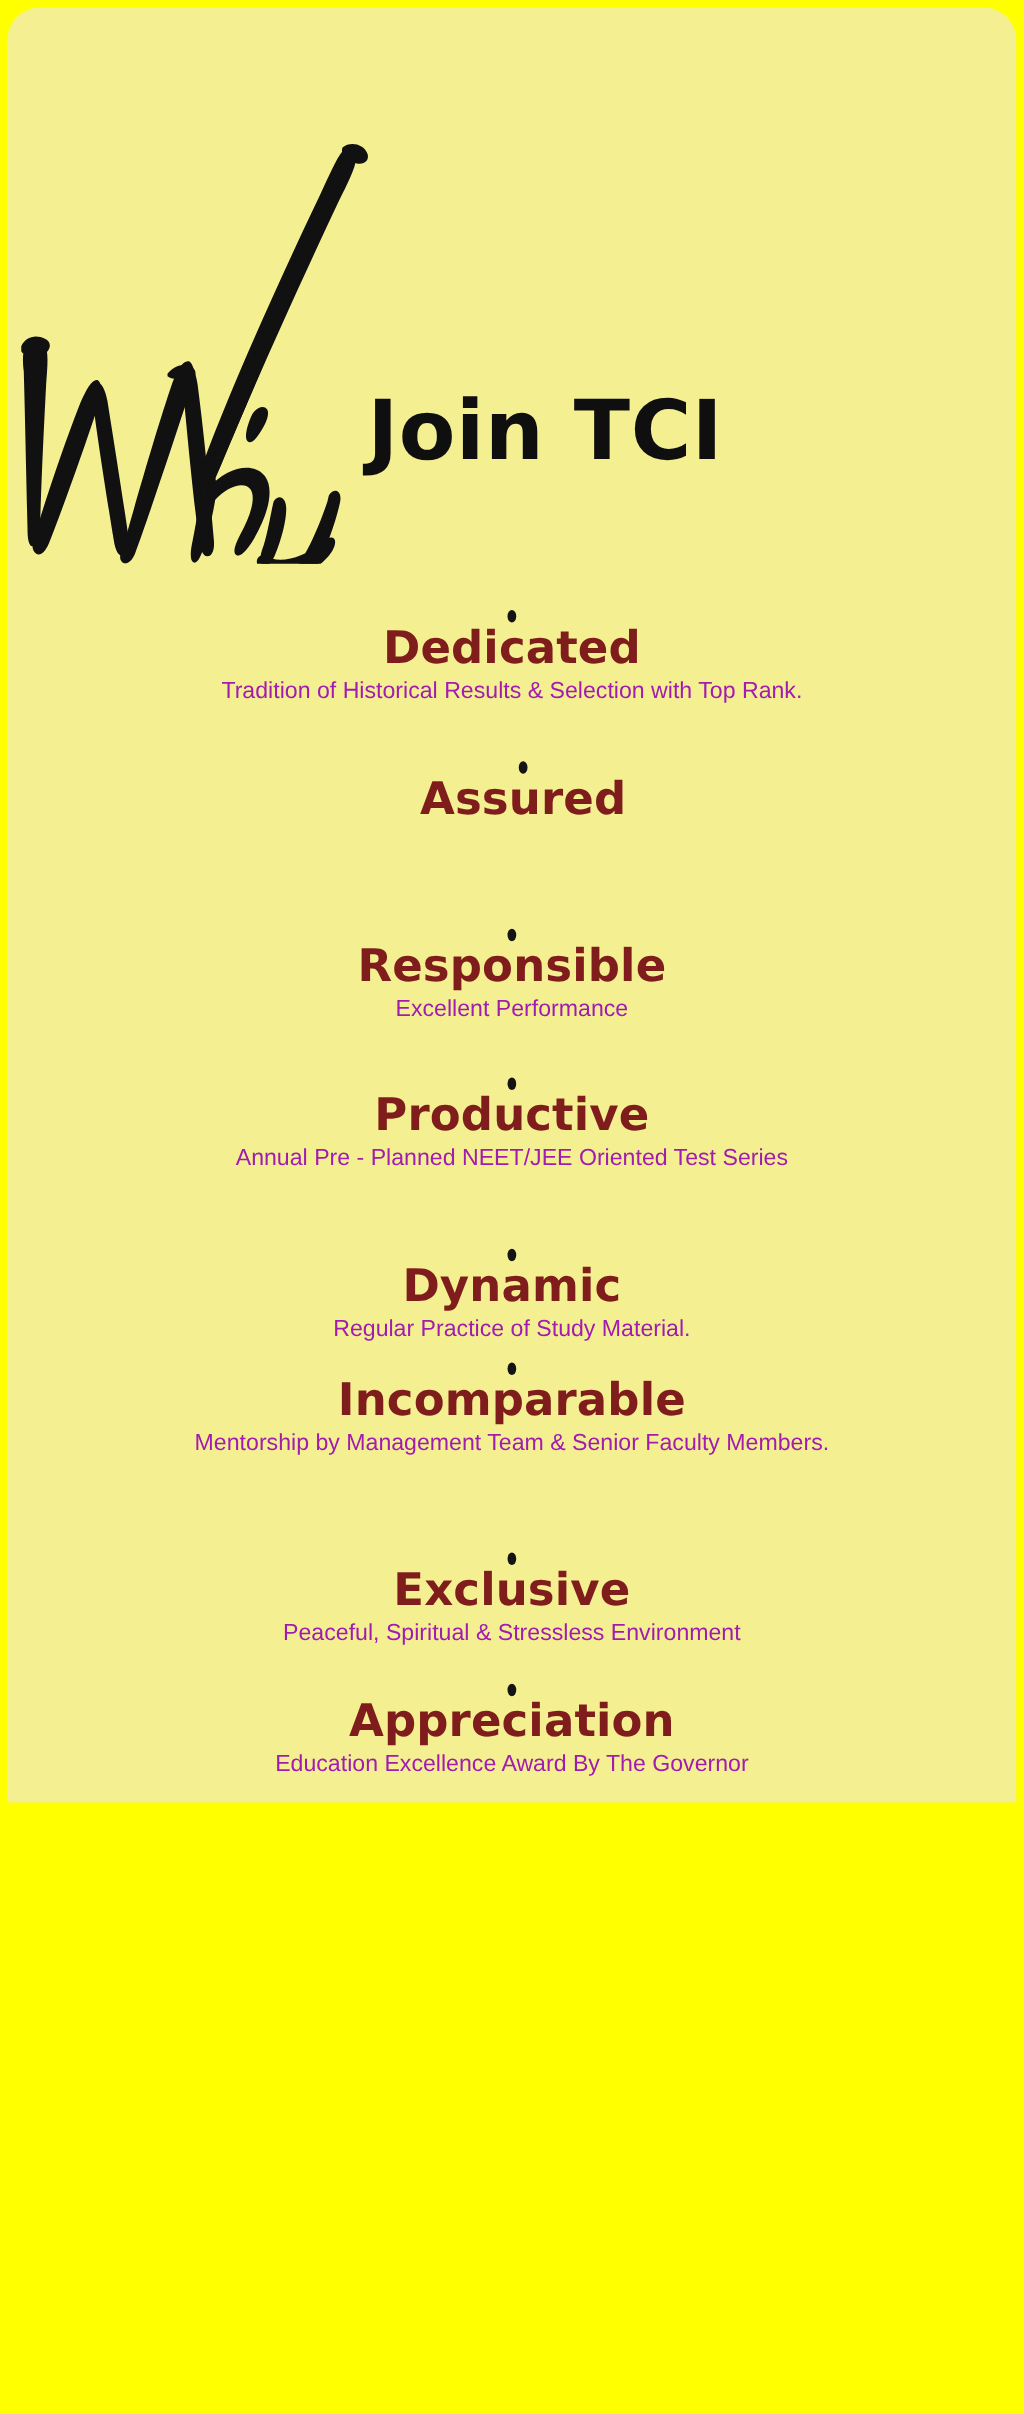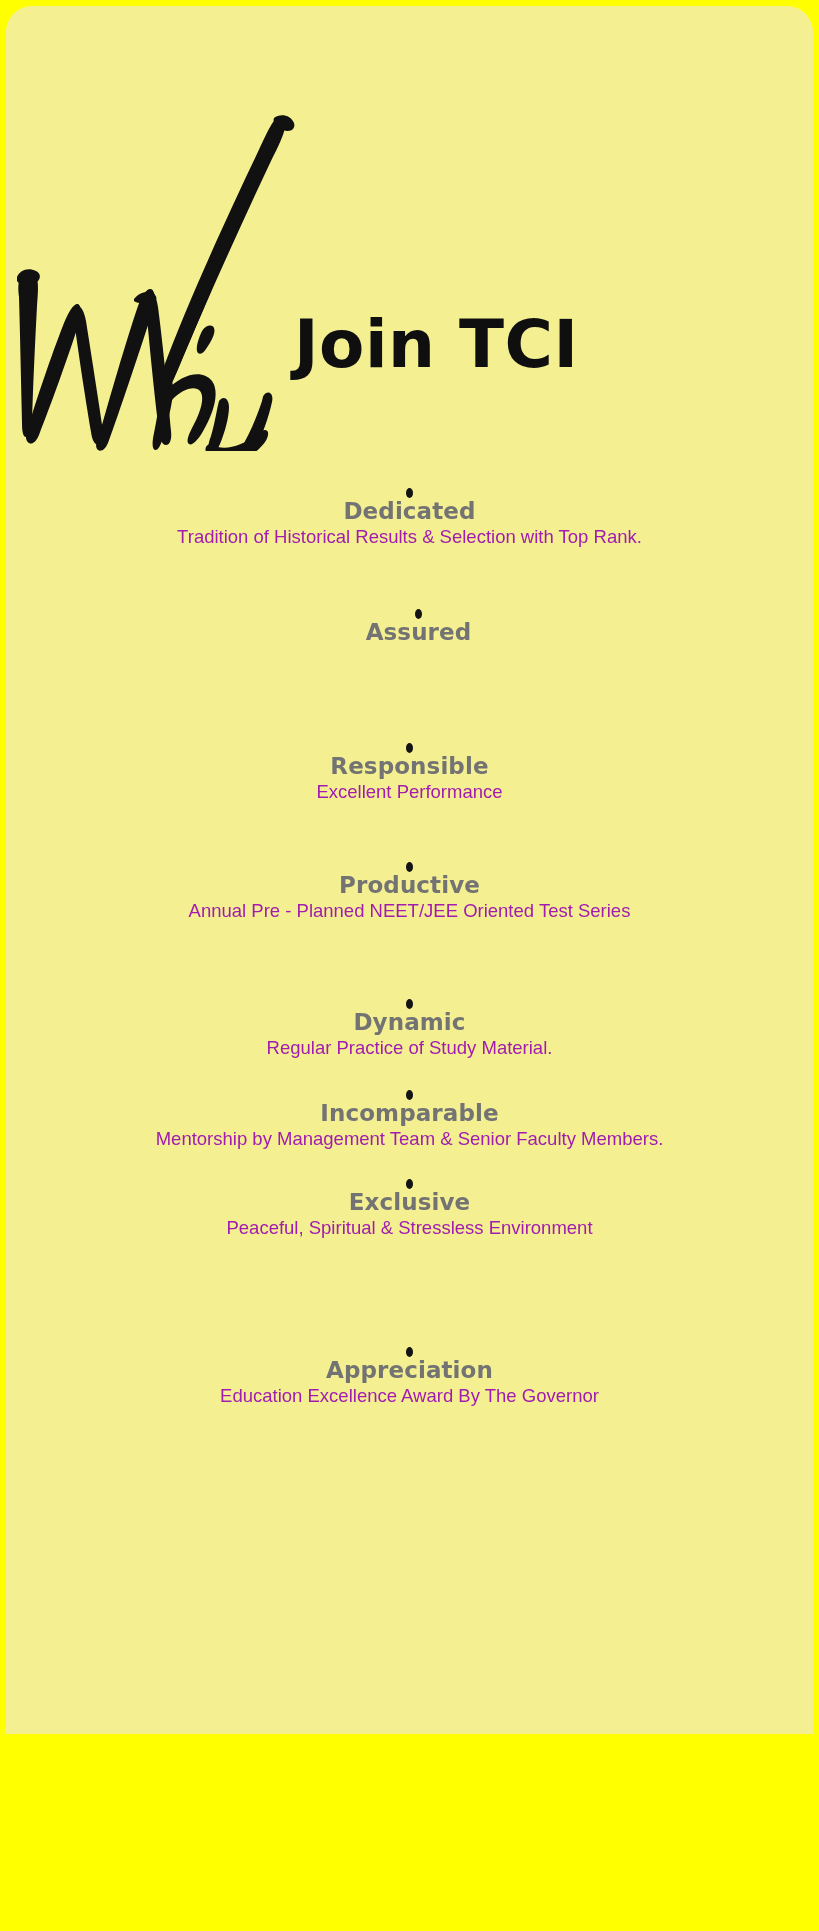--- a/index.html
+++ b/index.html
@@ -8,21 +8,21 @@
   html, body {
     width:819px;
     height:1931px;
     background:#ffff00;
     font-family:"Liberation Sans", sans-serif;
   }
 
   #poster {
     position:relative;
     width:819px;
-    height:1734px;
+    height:1442px;
     background:#ffff00;
     overflow:hidden;
   }
 
   
   #card {
     position:absolute;
     left:6px;
     top:6px;
     width:807px;
@@ -84,22 +84,22 @@
     width:7px;
     height:10px;
     background:#141414;
     border-radius:50%;
   }
 
   .feature-title {
     display:block;
     font-family:"DejaVu Sans", sans-serif;
     font-weight:bold;
-    font-size:23px;
-    color:#737373;
+    font-size:36px;
+    color:#7f1d1d;
     line-height:1.18;
     letter-spacing:0.1px;
     white-space:nowrap;
   }
 
   .feature-desc {
     display:block;
     font-family:"Liberation Sans", sans-serif;
     font-weight:400;
     font-size:18.5px;
@@ -220,21 +220,21 @@
         <span class="feature-title">Dynamic</span>
         <span class="feature-desc">Regular Practice of Study Material.</span>
       </div>
 
       <div class="feature" style="top:614px;">
         <span class="bullet"></span>
         <span class="feature-title">Incomparable</span>
         <span class="feature-desc">Mentorship by Management Team &amp; Senior Faculty Members.</span>
       </div>
 
-      <div class="feature" style="top:703px;">
+      <div class="feature" style="top:766px;">
         <span class="bullet"></span>
         <span class="feature-title">Exclusive</span>
         <span class="feature-desc">Peaceful, Spiritual &amp; Stressless Environment</span>
       </div>
 
       <div class="feature" style="top:871px;">
         <span class="bullet"></span>
         <span class="feature-title">Appreciation</span>
         <span class="feature-desc">Education Excellence Award By The Governor</span>
       </div>

